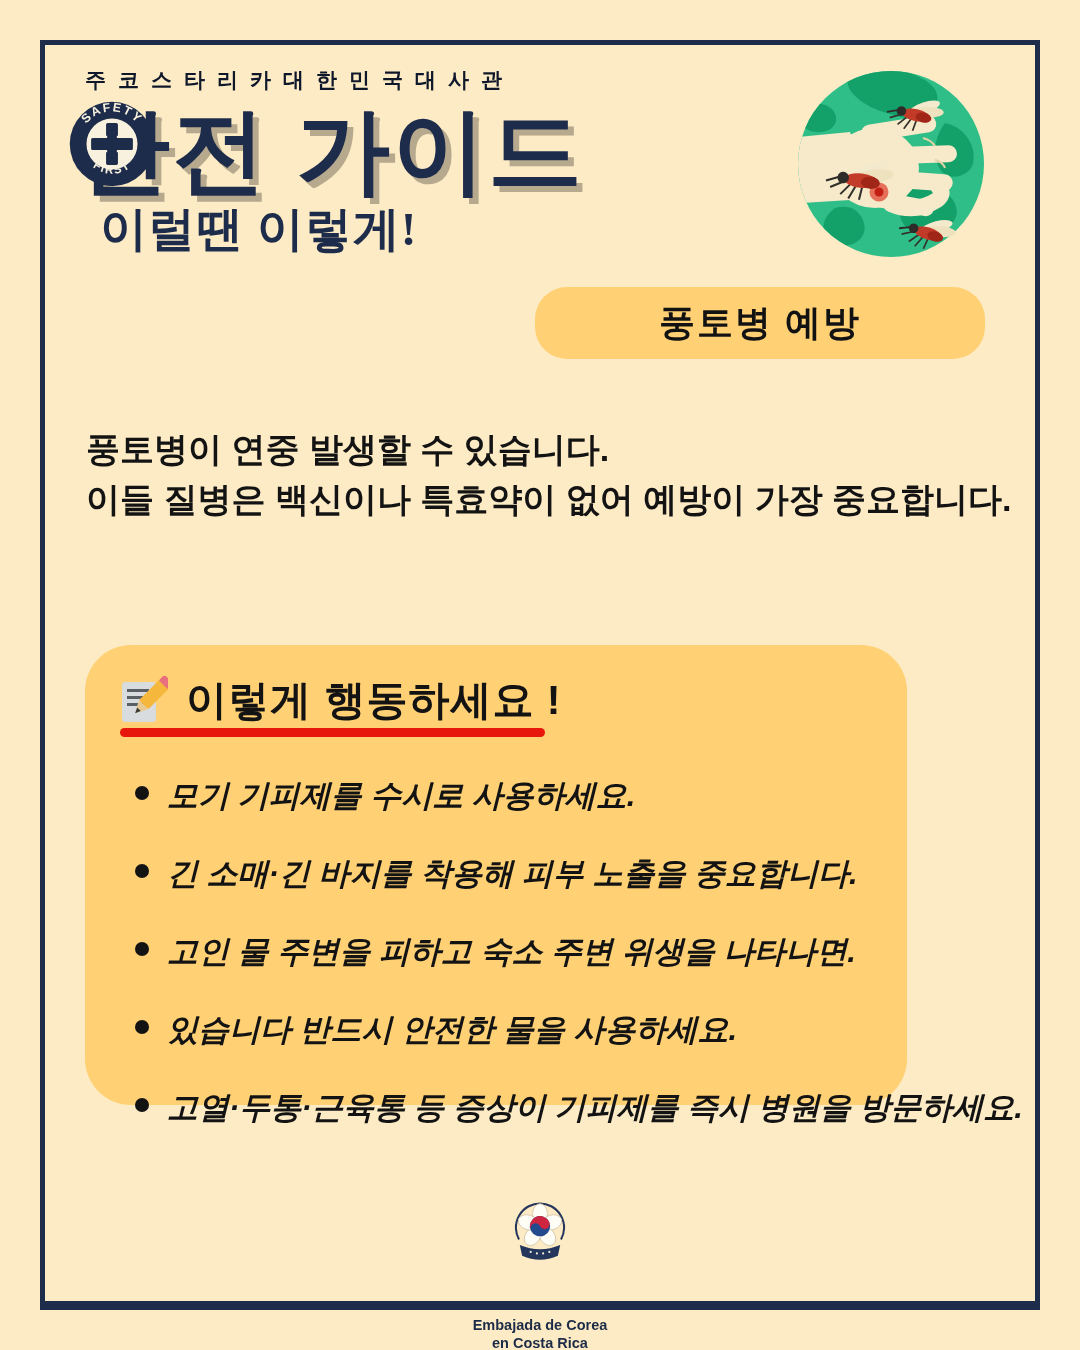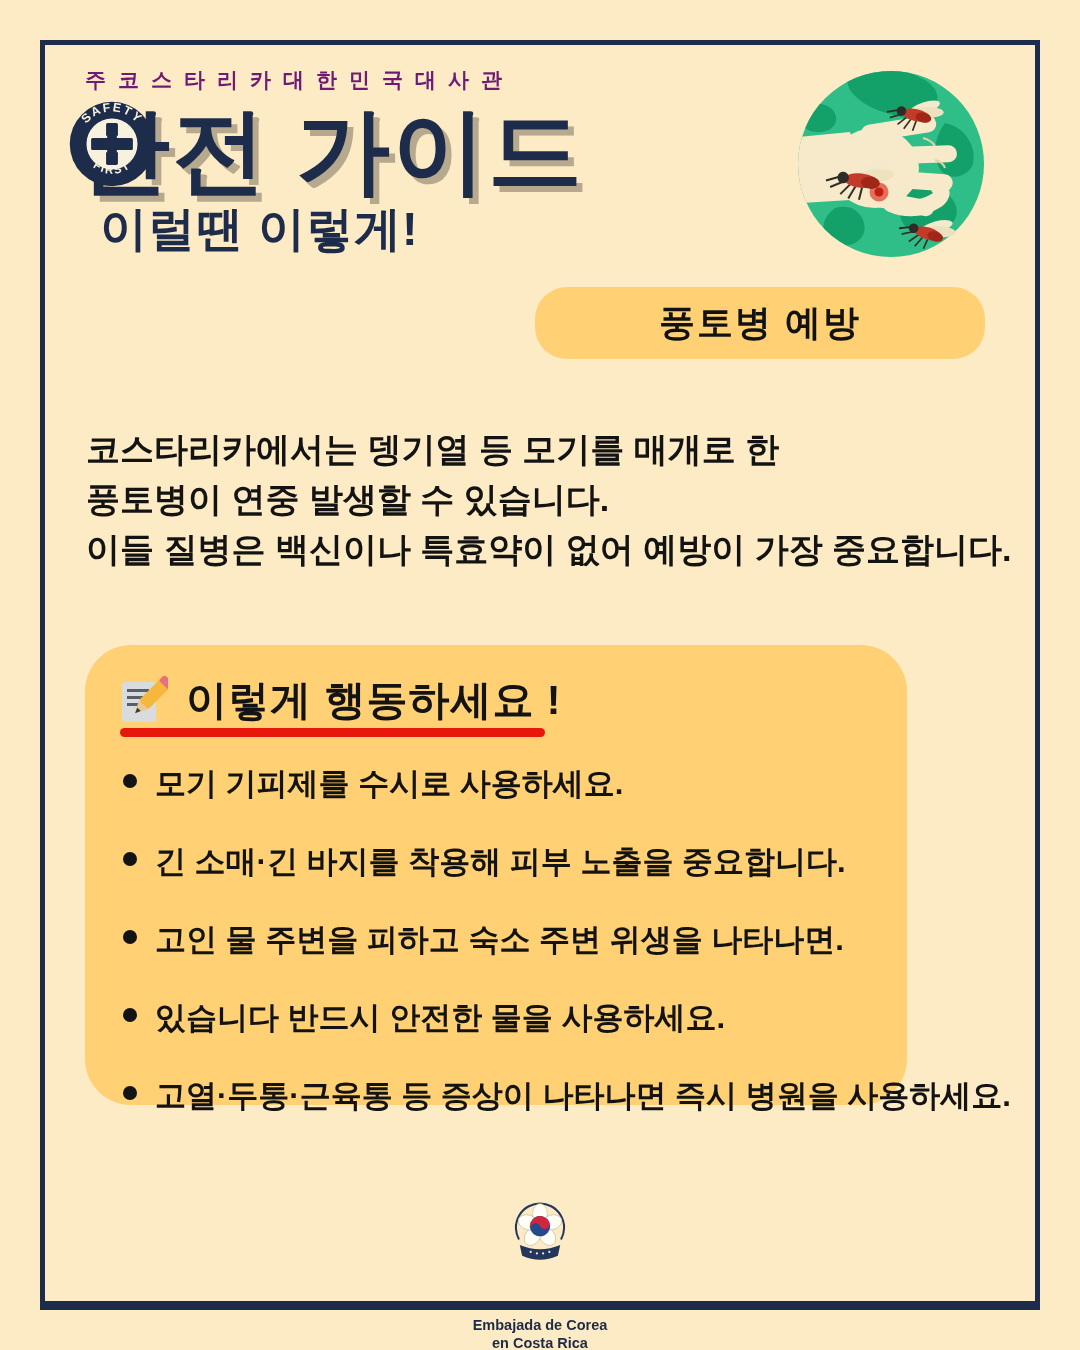--- a/index.html
+++ b/index.html
@@ -9,35 +9,36 @@
     font-family:"Liberation Sans","DejaVu Sans",sans-serif;
     -webkit-font-smoothing:antialiased;
   }
   .frame{
     position:absolute;left:40px;top:40px;width:1000px;height:1270px;
     border:5px solid #1E2C4B;border-bottom-width:9px;box-sizing:border-box;
   }
   
   .embassy-name{
     position:absolute;left:85px;top:66px;
-    font-size:21px;font-weight:bold;color:#701a75;letter-spacing:12px;
+    font-size:21px;font-weight:bold;color:#0f172a;letter-spacing:12px;
   }
   .badge{
     position:absolute;left:68px;top:100px;width:88px;height:88px;z-index:3;
   }
   .main-title{
     position:absolute;left:76px;top:88px;z-index:2;
     font-size:94px;font-weight:900;color:#1E2C4B;letter-spacing:2px;
     text-shadow:6px 6px 0 rgba(125,115,95,.55);
     white-space:nowrap;
   }
   .subtitle{
     position:absolute;left:100px;top:198px;
     font-size:47px;font-weight:900;color:#1E2C4B;letter-spacing:1px;
     white-space:nowrap;
+    font-family:Liberation Serif, serif;
   }
   .globe{position:absolute;left:795px;top:68px;width:192px;height:192px;}
   
   .pill{
     position:absolute;left:535px;top:287px;width:450px;height:72px;
     background:#FFD174;border-radius:32px;
     display:flex;align-items:center;justify-content:center;
     font-size:36px;font-weight:900;color:#121212;letter-spacing:2px;
   }
   
@@ -57,21 +58,21 @@
   .memo-icon{width:50px;height:50px;flex:0 0 auto;}
   .box-heading-text{
     font-size:41px;font-weight:900;color:#131313;letter-spacing:1px;white-space:nowrap;
   }
   .red-underline{
     position:absolute;left:35px;top:83px;width:425px;height:9px;
     background:#E8170C;border-radius:5px;
   }
   .bullet-list{
     position:absolute;left:38px;top:118px;width:840px;
-    list-style:none;margin:0;padding:0;
+    list-style:none;margin:12px;padding:0;font-style:italic;
   }
   .bullet-item{
     display:flex;align-items:flex-start;gap:18px;margin-bottom:36px;
   }
   .bullet-dot{
     width:14px;height:14px;border-radius:50%;background:#131313;
     margin-top:11px;flex:0 0 auto;
   }
   .bullet-text{
     font-size:31px;font-weight:800;color:#131313;white-space:nowrap;
@@ -159,21 +160,20 @@
     <use href="#mosq" transform="translate(60,112) rotate(6) scale(1.2)"></use>
     <use href="#mosq" transform="translate(128,164) rotate(16)"></use>
   </svg>
 </div>
 
 <div class="pill">
   <span>풍토병 예방</span>
 </div>
 
 <div class="intro">
-  <div class="line">코스타리카에서는 뎅기열 등 모기를 매개로 한</div>
   <div class="line">풍토병이 연중 발생할 수 있습니다.</div>
   <div class="line">이들 질병은 백신이나 특효약이 없어 예방이 가장 중요합니다.</div>
 </div>
 
 <div class="action-box">
   <div class="box-heading">
     <svg class="memo-icon" viewBox="0 0 50 50">
       <rect x="4" y="6" width="34" height="40" rx="3" fill="#D8DCDE"></rect>
       <rect x="9" y="13" width="22" height="3" fill="#5A5F66"></rect>
       <rect x="9" y="20" width="22" height="3" fill="#5A5F66"></rect>
@@ -200,21 +200,21 @@
     <li class="bullet-item">
       <span class="bullet-dot"></span>
       <span class="bullet-text">고인 물 주변을 피하고 숙소 주변 위생을 나타나면.</span>
     </li>
     <li class="bullet-item">
       <span class="bullet-dot"></span>
       <span class="bullet-text">있습니다 반드시 안전한 물을 사용하세요.</span>
     </li>
     <li class="bullet-item">
       <span class="bullet-dot"></span>
-      <span class="bullet-text">고열·두통·근육통 등 증상이 나타나면 즉시 병원을 사용하세요.</span>
+      <span class="bullet-text">고열·두통·근육통 등 증상이 기피제를 즉시 병원을 방문하세요.</span>
     </li>
   </ul>
 </div>
 
 <div class="footer">
   <svg class="emblem" viewBox="0 0 90 96">
     <path d="M 18,55 A 31,31 0 1 1 72,55" fill="none" stroke="#24365C" stroke-width="2.6"></path>
     <g>
       <g transform="rotate(0 45 38)">
           <ellipse cx="45" cy="22" rx="9.5" ry="13" fill="#FFFEF6" stroke="#CFC3A5" stroke-width="1"></ellipse>

